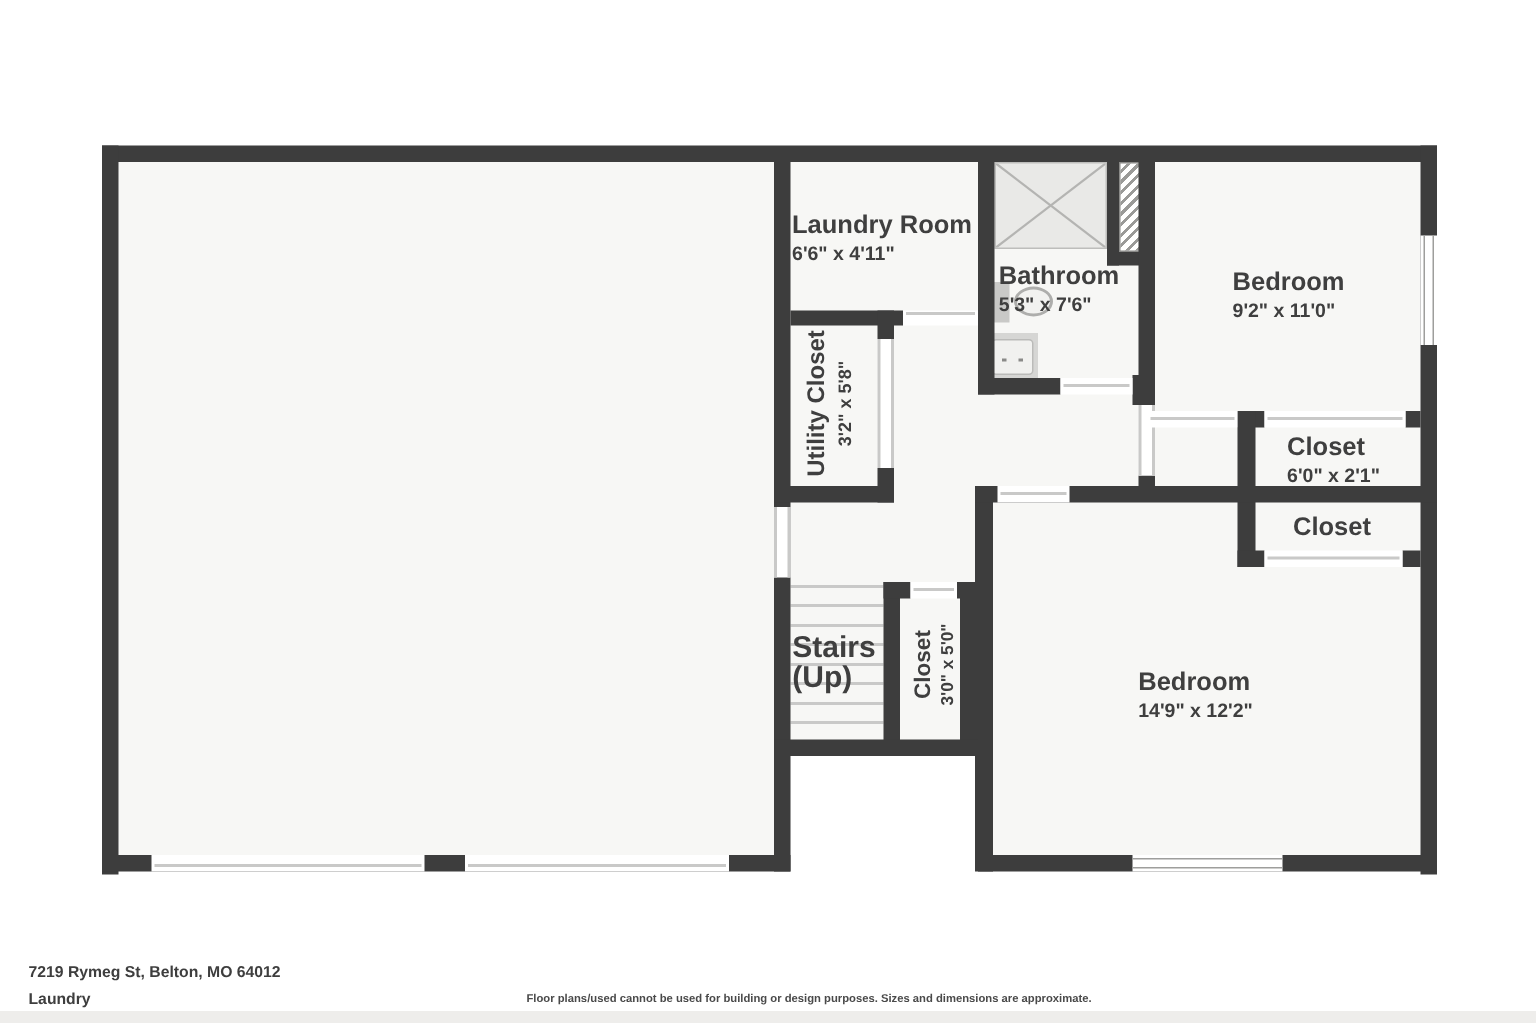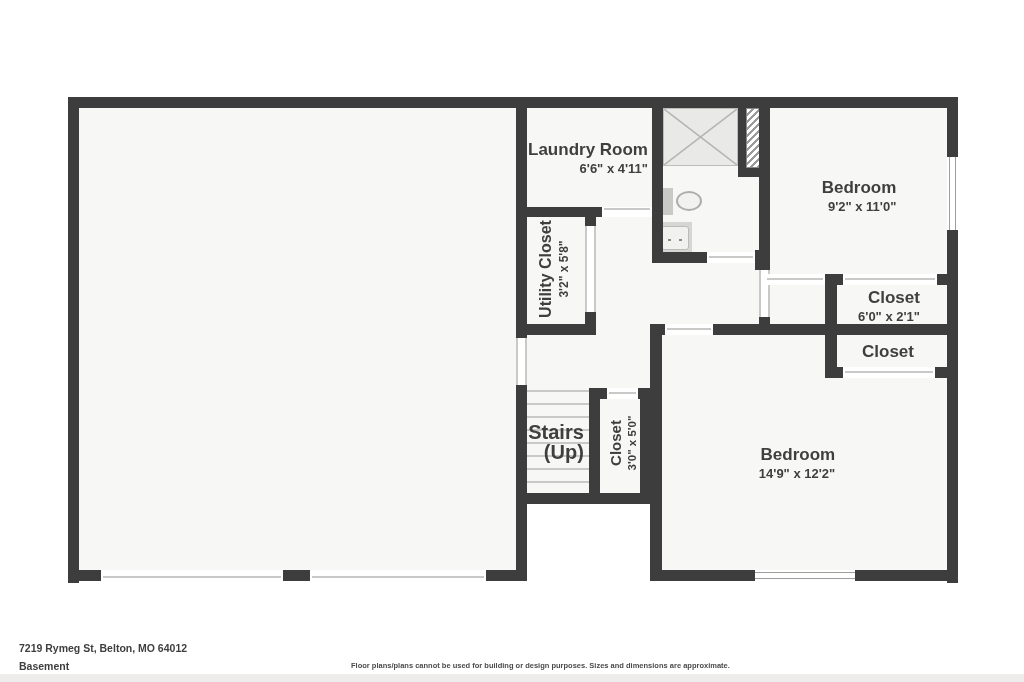--- a/index.html
+++ b/index.html
@@ -6,21 +6,21 @@
   #stage{position:relative;width:1024px;height:682px;background:#ffffff;overflow:hidden;
          font-family:"Liberation Sans","DejaVu Sans",sans-serif;}
   .abs{position:absolute;}
   .wall{position:absolute;background:#3d3d3d;}
   .fill{position:absolute;background:#f7f7f5;}
   .door{position:absolute;background:#ffffff;}
   .door-line-h{position:absolute;left:2px;right:2px;top:4px;height:2px;background:#c9c9c8;}
   .door-v{position:absolute;background:#ffffff;border-left:2px solid #c9c9c8;border-right:2px solid #c9c9c8;box-sizing:border-box;}
   .win{position:absolute;background:#ffffff;box-sizing:border-box;}
   .win .l1,.win .l2{position:absolute;background:#9e9e9c;}
-  .lbl{position:absolute;transform:translate(-50%,-50%);text-align:right;color:#3f3f3f;white-space:nowrap;z-index:6;}
+  .lbl{position:absolute;transform:translate(-50%,-50%);text-align:left;color:#3f3f3f;white-space:nowrap;z-index:6;}
   .lbl .name{font-size:17px;font-weight:bold;line-height:21px;}
   .lbl .dims{font-size:13px;font-weight:bold;line-height:17px;}
   .lbl-rot{position:absolute;transform:translate(-50%,-50%) rotate(-90deg);text-align:center;color:#3f3f3f;white-space:nowrap;z-index:6;}
   .lbl-rot .name{font-size:16px;font-weight:bold;line-height:21px;}
   .lbl-rot .dims{font-size:12px;font-weight:bold;line-height:16px;}
   .stairs-lbl .name{font-size:20px;line-height:20px;}
   .treads{position:absolute;background:repeating-linear-gradient(to bottom,#c9c9c8 0 2px,transparent 2px 13px);}
   .shower{position:absolute;background:#e9e9e7;border:1px solid #bdbdbb;box-sizing:border-box;}
   .hatch{position:absolute;background:repeating-linear-gradient(135deg,#ffffff 0 3px,#9a9a98 3px 5px);border:1px solid #8a8a88;box-sizing:border-box;}
   .footer-text{position:absolute;color:#3e3e3e;font-weight:bold;font-size:10.5px;}
@@ -120,20 +120,24 @@
       <div class="door-line-h"></div>
     </div>
   <div class="door" style="left:843px;top:367px;width:92px;height:11px;z-index:5;">
       <div class="door-line-h"></div>
     </div>
 
   <div class="lbl" style="left:588px;top:158px;">
     <div class="name">Laundry Room</div>
     <div class="dims">6'6" x 4'11"</div>
   </div>
+  <div class="lbl" style="left:706px;top:192px;">
+    <div class="name">Bathroom</div>
+    <div class="dims">5'3" x 7'6"</div>
+  </div>
   <div class="lbl" style="left:859px;top:196px;">
     <div class="name">Bedroom</div>
     <div class="dims">9'2" x 11'0"</div>
   </div>
   <div class="lbl" style="left:889px;top:306px;">
     <div class="name">Closet</div>
     <div class="dims">6'0" x 2'1"</div>
   </div>
   <div class="lbl" style="left:888px;top:351px;">
     <div class="name">Closet</div>
@@ -149,17 +153,17 @@
   <div class="lbl-rot" style="left:553px;top:269px;">
     <div class="name">Utility Closet</div>
     <div class="dims">3'2" x 5'8"</div>
   </div>
   <div class="lbl-rot" style="left:623px;top:443px;">
     <div class="name" style="font-size:15px;line-height:19px;">Closet</div>
     <div class="dims" style="font-size:11.5px;line-height:15px;">3'0" x 5'0"</div>
   </div>
 
   <div class="footer-text" style="left:19px;top:642px;">7219 Rymeg St, Belton, MO 64012</div>
-  <div class="footer-text" style="left:19px;top:660px;">Basement</div>
-  <div class="disclaimer" style="left:351px;top:661px;">Floor plans/plans cannot be used for building or design purposes. Sizes and dimensions are approximate.</div>
+  <div class="footer-text" style="left:19px;top:660px;">Laundry</div>
+  <div class="disclaimer" style="left:351px;top:661px;">Floor plans/used cannot be used for building or design purposes. Sizes and dimensions are approximate.</div>
   <div class="footer-bar"></div>
 
 </div>
 
 </body></html>

